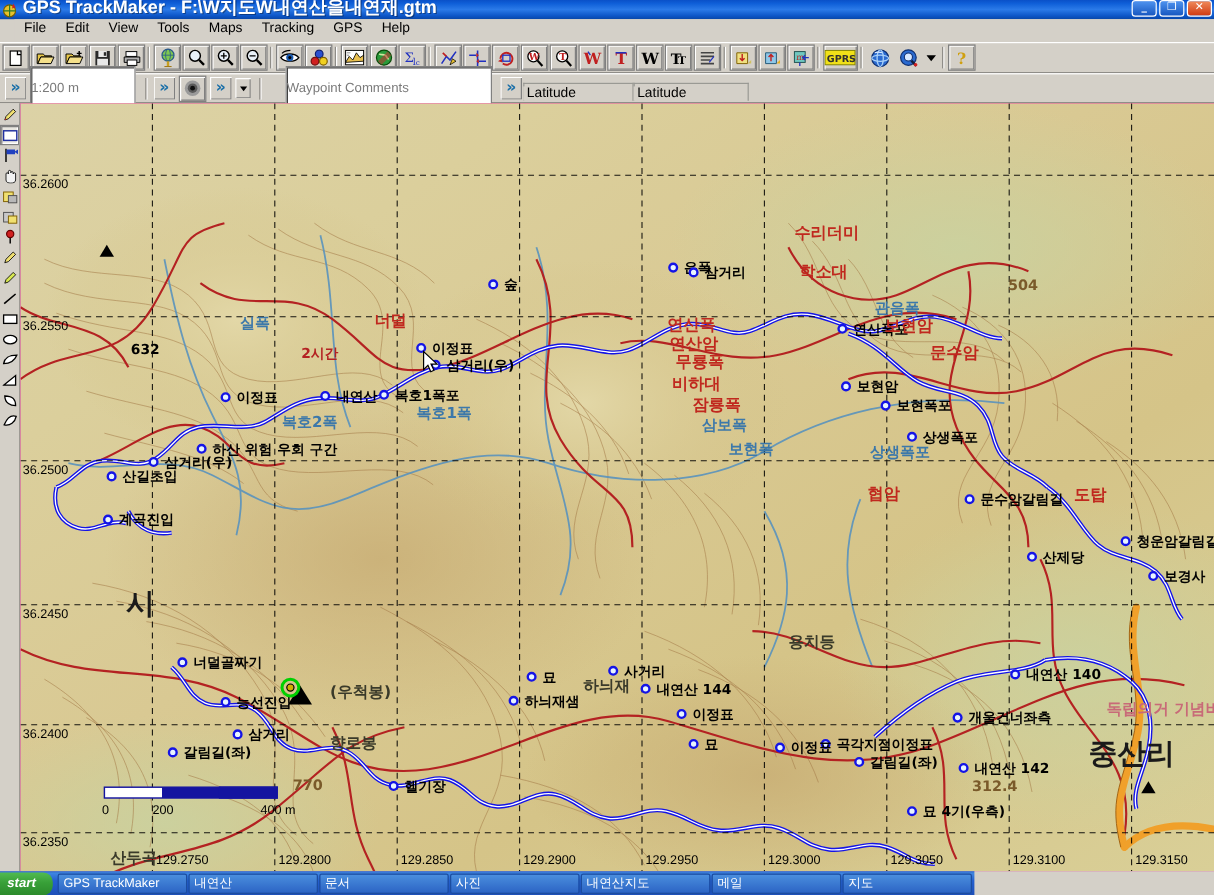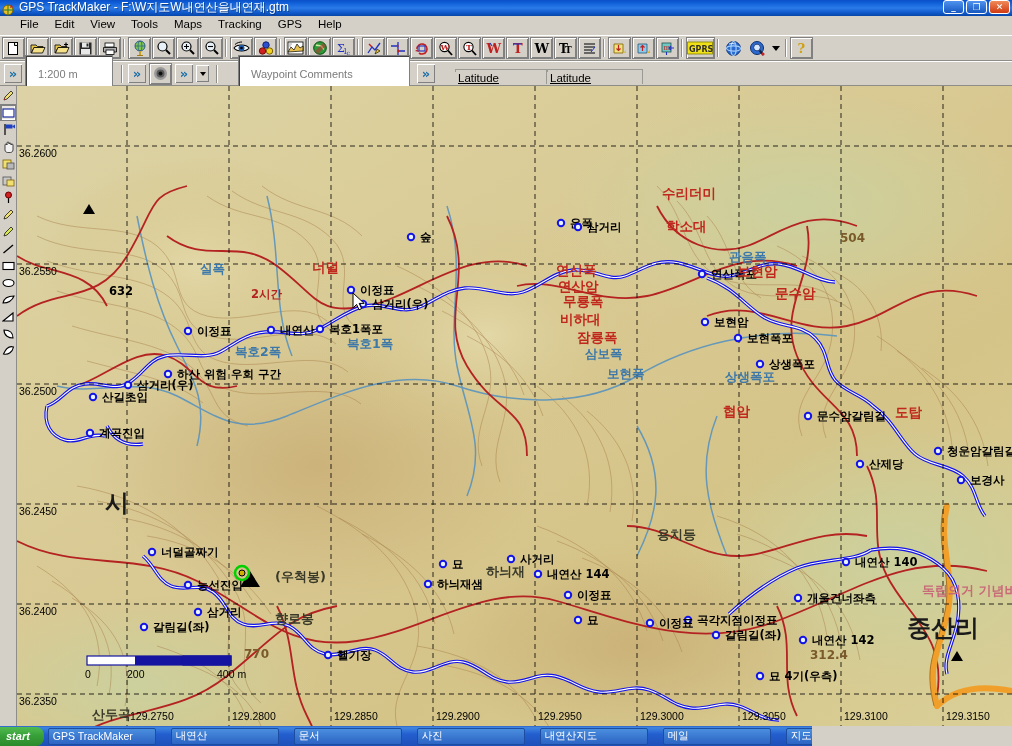--- a/index.html
+++ b/index.html
@@ -16,21 +16,21 @@
     position: absolute; left: 0; top: 0; width: 1012px; height: 16px;
     background: linear-gradient(to bottom, #0a50c8 0%, #0f5fd8 18%, #2b7ae8 50%, #0d56c8 82%, #0846a8 100%);
     display: flex; align-items: center;
     overflow: hidden;
   }
   #titlebar .tb-icon {
     width: 14px; height: 13px; margin-left: 2px; margin-right: 3px;
     flex: 0 0 auto; position: relative;
   }
   #titlebar .tb-title {
-    color: #ffffff; font-size: 12px; font-weight: normal;
+    color: #ffffff; font-size: 15px; font-weight: bold;
     white-space: nowrap; letter-spacing: 0px;
     text-shadow: 1px 1px 0 rgba(0,0,0,0.35);
     line-height: 12px; margin-top: -3px;
   }
   #win-btns { position: absolute; right: 2px; top: 0px; display: flex; gap: 2px; }
   .win-btn {
     width: 21px; height: 14px; border: 1px solid #ffffff;
     border-radius: 3px; position: relative; cursor: pointer;
     background: linear-gradient(to bottom, #4f93ef, #1757c0);
   }
@@ -71,21 +71,21 @@
   .tsep::after { content:""; position:absolute; left:2px; top:1px; width:1px; height:18px;
       background:#8f8d88; box-shadow: 1px 0 0 #ffffff; }
 
   .tbtn svg { display: block; }
 
   
   .sunk {
     border: 1px solid #808080; background: #fff;
     box-shadow: inset 1px 1px 0 #404040, inset -1px -1px 0 #fff;
     height: 37px; display: flex; align-items: center;
-    font-size: 11px; color: #7b7b7b; padding-left: 12px;
+    font-size: 11px; color: #7b7b7b; padding-left: 0;
     overflow: hidden; white-space: nowrap;
   }
   #scale-box { width: 88px; margin-left: 2px; }
   #map-box { width: 265px; margin-left: 2px; }
   #comment-box { width: 172px; margin-left: 18px; }
 
   .chevbtn {
     width: 20px; height: 21px; margin-left: 2px;
     border: 1px solid #d4d0c8; background: #d4d0c8;
     box-shadow: inset 1px 1px 0 #fff, inset -1px -1px 0 #808080;
@@ -95,22 +95,22 @@
   }
   .dropbtn {
     width: 15px; height: 19px; margin-left: 1px;
     border: 1px solid #d4d0c8; background: #d4d0c8;
     box-shadow: inset 1px 1px 0 #fff, inset -1px -1px 0 #808080;
     display:flex; align-items:center; justify-content:center; cursor:pointer;
   }
   .dropbtn .ar { width:0;height:0;border-left:3px solid transparent;border-right:3px solid transparent;border-top:4px solid #000; }
 
   .latlon-group {
-    margin-left: 19px; height: 20px; display:flex; align-items:center; position: relative;
-    font-size: 11px; color: #000; text-decoration: underline;
+    margin-left: 0; height: 20px; display:flex; align-items:center; position: relative;
+    font-size: 11px; color: #000;
   }
   .grp { position: relative; height: 20px; display: flex; align-items: flex-end; }
   .grp .cap { font-size: 11.5px; line-height: 12px; padding: 0 3px; background: #d4d0c8; position: relative; z-index: 2; }
   .grp .box { position: absolute; left: 0; right: 0; top: 5px; bottom: 0; border: 1px solid #9a9a94;
       border-top-color:#9a9a94; border-bottom:none; }
   .grp.lat { width: 92px; } .grp.lon { width: 96px; }
 
   
   #lefttools {
     position: absolute; left: 0; top: 86px; width: 17px; height: 640px;
@@ -139,21 +139,21 @@
     display: flex; align-items: center; overflow: hidden;
   }
   #startbtn {
     height: 19px; padding: 0 14px 0 6px; margin-right: 4px;
     background: linear-gradient(to bottom,#51bb51 0%,#38a038 45%,#2b8a2b 100%);
     color: #fff; font-weight: bold; font-size: 11px; font-style: italic;
     display: flex; align-items: center; border-radius: 0 8px 8px 0;
     white-space: nowrap;
   }
   .tbitem {
-    height: 17px; min-width: 108px; max-width: 130px; margin-right: 15px;
+    height: 17px; min-width: 108px; max-width: 130px; margin-right: 1px;
     background: linear-gradient(to bottom,#4a8ede,#2c64c4);
     border: 1px solid #1c4da0; border-radius: 2px;
     color: #fff; font-size: 10.5px; display: flex; align-items: center;
     padding: 0 4px; overflow: hidden; white-space: nowrap;
   }
 
   
   .axis-lbl { font-family: "Liberation Sans", sans-serif; font-size: 10.5px; fill: #000; }
 </style>
 </head>

